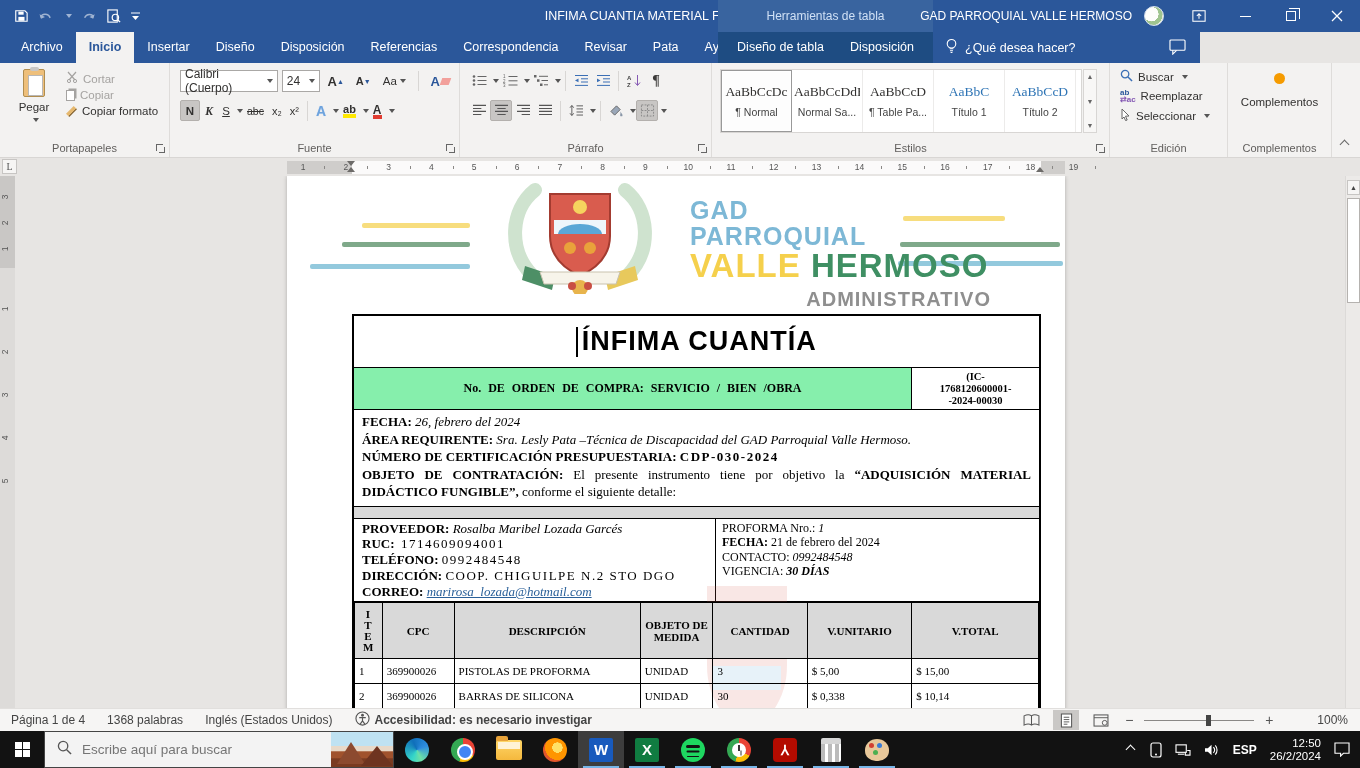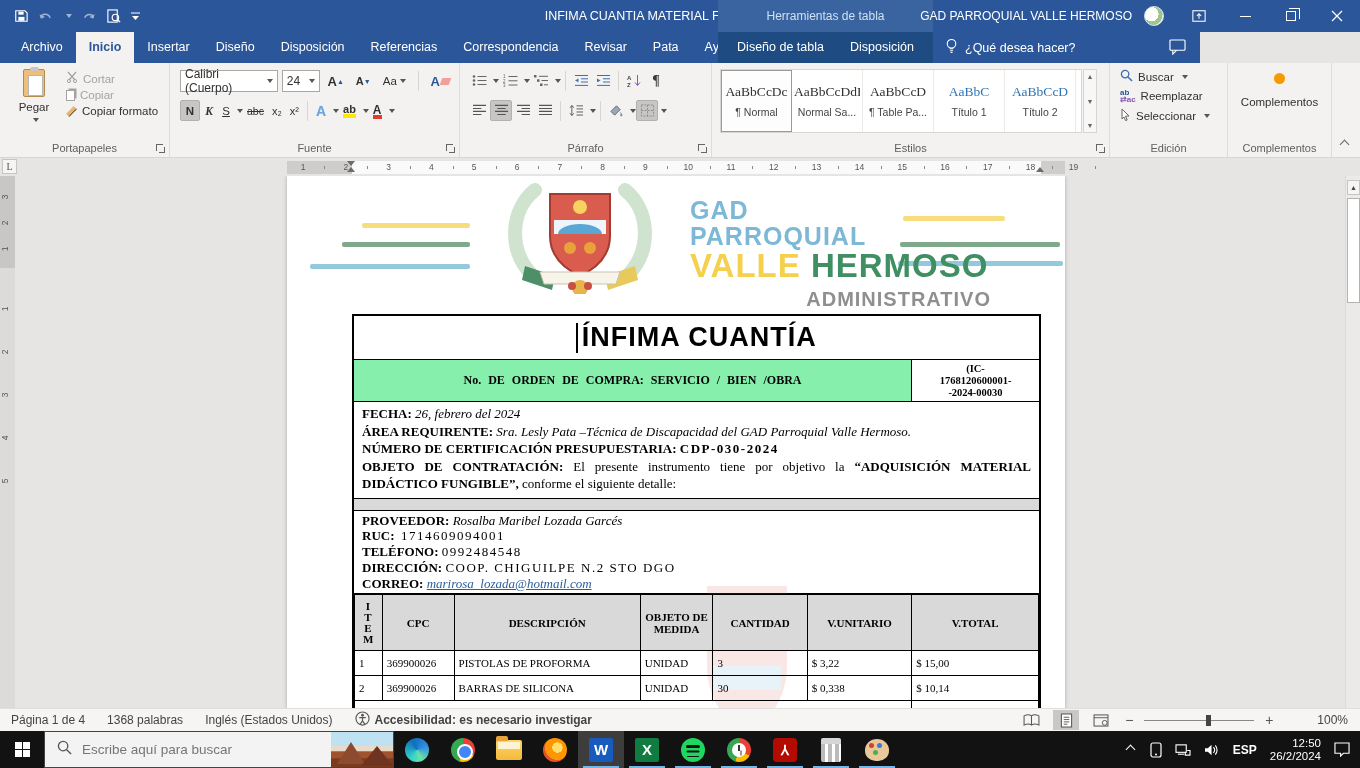--- a/index.html
+++ b/index.html
@@ -116,21 +116,21 @@
   .crest{position:absolute;left:193px;top:4px;width:200px;height:114px;}
   .wordmark{position:absolute;left:403px;top:22px;line-height:1.02;font-weight:bold;font-family:"Liberation Sans",sans-serif;}
   .wm1{font-size:25px;color:#7db8d6;letter-spacing:1px;}
   .wm2{font-size:25px;color:#7db8d6;letter-spacing:1px;}
   .wm3{font-size:33px;letter-spacing:1px;white-space:nowrap;}
   .wm3 .y{color:#f5d04c;} .wm3 .g{color:#3f8f63;}
   .adminlbl{position:absolute;right:74px;top:112px;font-family:"Liberation Sans",sans-serif;font-weight:bold;font-size:20px;color:#8f8f8f;letter-spacing:1px;}
 
   
   .dt{position:absolute;left:65px;top:138px;width:689px;border:2px solid #000;background:#fff;}
-  .dt-title{height:44px;border-bottom:1.5px solid #000;display:flex;align-items:center;justify-content:center;font-family:"Liberation Sans",sans-serif;font-weight:bold;font-size:27px;letter-spacing:1px;}
+  .dt-title{height:52px;border-bottom:1.5px solid #000;display:flex;align-items:center;justify-content:center;font-family:"Liberation Sans",sans-serif;font-weight:bold;font-size:27px;letter-spacing:1px;}
   .caret{display:inline-block;width:1.5px;height:30px;background:#000;margin-right:4px;}
   .dt-order{display:flex;border-bottom:1.5px solid #000;height:42px;}
   .dt-order .lbl{flex:1;background:#86efac;display:flex;align-items:center;justify-content:center;font-weight:bold;font-size:12px;word-spacing:4px;}
   .dt-order .code{width:128px;border-left:1.5px solid #000;display:flex;flex-direction:column;align-items:center;justify-content:center;font-weight:bold;font-size:10.5px;line-height:12px;}
   .dt-meta{padding:3px 8px 5px;border-bottom:1.5px solid #000;font-size:13px;line-height:17.5px;}
   .b{font-weight:bold;} .it{font-style:italic;} .sp{letter-spacing:1.5px;}
   .just{text-align:justify;}
   .dt-sep{height:12px;background:#d9d9d9;border-bottom:1.5px solid #000;}
   .dt-prov{display:flex;border-bottom:1.5px solid #000;}
   .prov-l{width:361px;padding:2px 8px;font-size:13px;line-height:15.8px;}
@@ -676,20 +676,26 @@
         <div class="dt-sep"></div>
 
         <div class="dt-prov">
           <div class="prov-l">
             <div><span class="b">PROVEEDOR:</span> <span class="it">Rosalba Maribel Lozada Garcés</span></div>
             <div><span class="b">RUC:</span>&nbsp;&nbsp;<span class="sp">1714609094001</span></div>
             <div><span class="b">TELÉFONO:</span> <span class="sp">0992484548</span></div>
             <div><span class="b">DIRECCIÓN:</span> <span class="sp">COOP. CHIGUILPE N.2 STO DGO</span></div>
             <div><span class="b">CORREO:</span> <span class="link">marirosa_lozada@hotmail.com</span></div>
           </div>
+          <div class="prov-r">
+            <div><span>PROFORMA Nro.:</span> <span class="it">1</span></div>
+            <div><span class="b">FECHA:</span> <span>21 de febrero del 2024</span></div>
+            <div><span>CONTACTO:</span> <span class="it">0992484548</span></div>
+            <div><span>VIGENCIA:</span> <span class="b it">30 DÍAS</span></div>
+          </div>
         </div>
 
         <table class="items">
           <colgroup>
               <col style="width:28px">
               <col style="width:72px">
               <col style="width:188px">
               <col style="width:73px">
               <col style="width:95px">
               <col style="width:105px">
@@ -706,21 +712,21 @@
                 <th><span>V.TOTAL</span></th>
               </tr>
             </thead>
           <tbody id="items-body">
               <tr>
                 <td>1</td>
                 <td>369900026</td>
                 <td>PISTOLAS  DE PROFORMA</td>
                 <td>UNIDAD</td>
                 <td>3</td>
-                <td>$ 3,22</td>
+                <td>$ 5,00</td>
                 <td>$ 15,00</td>
               </tr>
               <tr>
                 <td>2</td>
                 <td>369900026</td>
                 <td>BARRAS  DE  SILICONA</td>
                 <td>UNIDAD</td>
                 <td>30</td>
                 <td>$ 0,338</td>
                 <td>$ 10,14</td>

